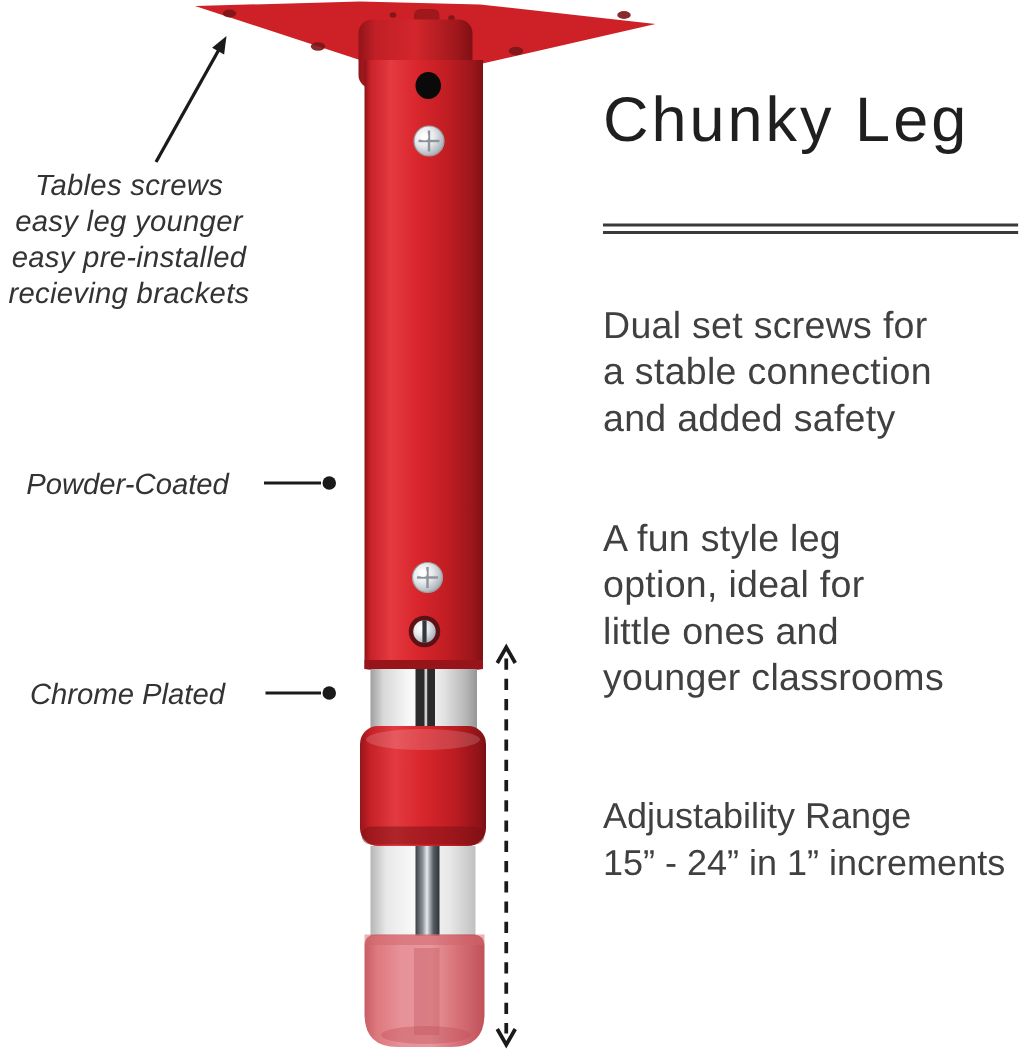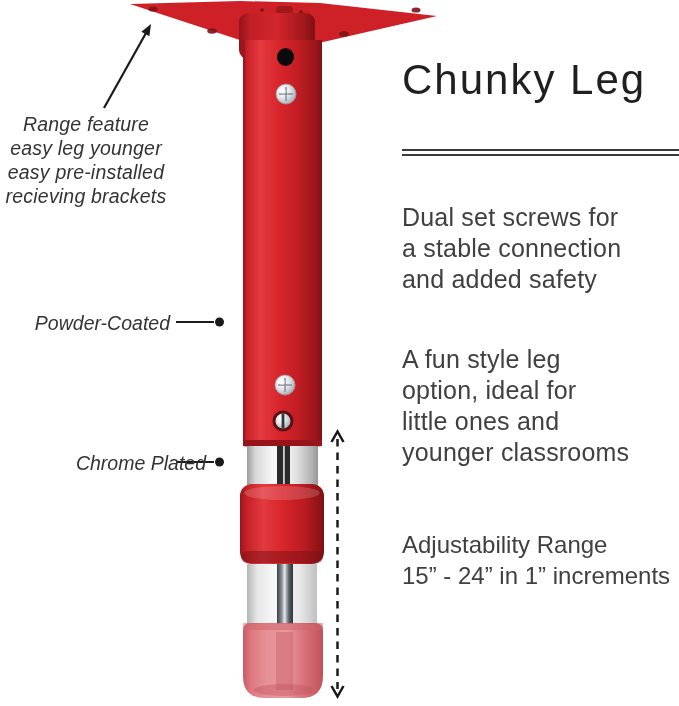--- a/index.html
+++ b/index.html
@@ -10,26 +10,26 @@
   }
   .layer{position:absolute;left:0;top:0;}
   
   .assembly-note{
     position:absolute;left:0;top:112px;width:172px;
     text-align:center;font-style:italic;font-weight:300;
     font-size:19.5px;line-height:24px;letter-spacing:.2px;
     color:var(--annotation-text,#333);
   }
   .leader-label{
-    position:absolute;left:0;width:170px;text-align:right;
+    position:absolute;left:0;width:170px;text-align:center;
     font-style:italic;font-weight:300;font-size:19.5px;
     color:var(--annotation-text,#333);white-space:nowrap;
   }
   .leader-label.powder{top:312px;}
-  .leader-label.chrome{top:452px;padding-left:36px;}
+  .leader-label.chrome{top:452px;}
   
   .title{
     position:absolute;left:402px;top:56px;
     font-size:42px;font-weight:400;letter-spacing:2px;
     color:var(--title-text,#1f1f1f);white-space:nowrap;
   }
   .divider{
     position:absolute;left:402px;right:0;top:149px;height:3px;
     border-top:2px solid var(--divider-color,#3a3a3a);
     border-bottom:2px solid var(--divider-color,#3a3a3a);
@@ -197,21 +197,21 @@
     </g>
 
     <g stroke="var(--line-black,#1a1a1a)" fill="none" stroke-width="2.5">
       <line x1="337.5" y1="439" x2="337.5" y2="689" stroke-dasharray="7.5 6"></line>
       <polyline points="331.5,442 337.5,431.5 343.5,442"></polyline>
       <polyline points="331.5,686 337.5,696.5 343.5,686"></polyline>
     </g>
   </svg>
 
   <div class="assembly-note">
-    <div class="ln">Range feature</div>
+    <div class="ln">Tables screws</div>
     <div class="ln">easy leg younger</div>
     <div class="ln">easy pre-installed</div>
     <div class="ln">recieving brackets</div>
   </div>
 
   <div class="leader-label powder">Powder-Coated</div>
 
   <div class="leader-label chrome">Chrome Plated</div>
 
   <div class="title">Chunky Leg</div>

